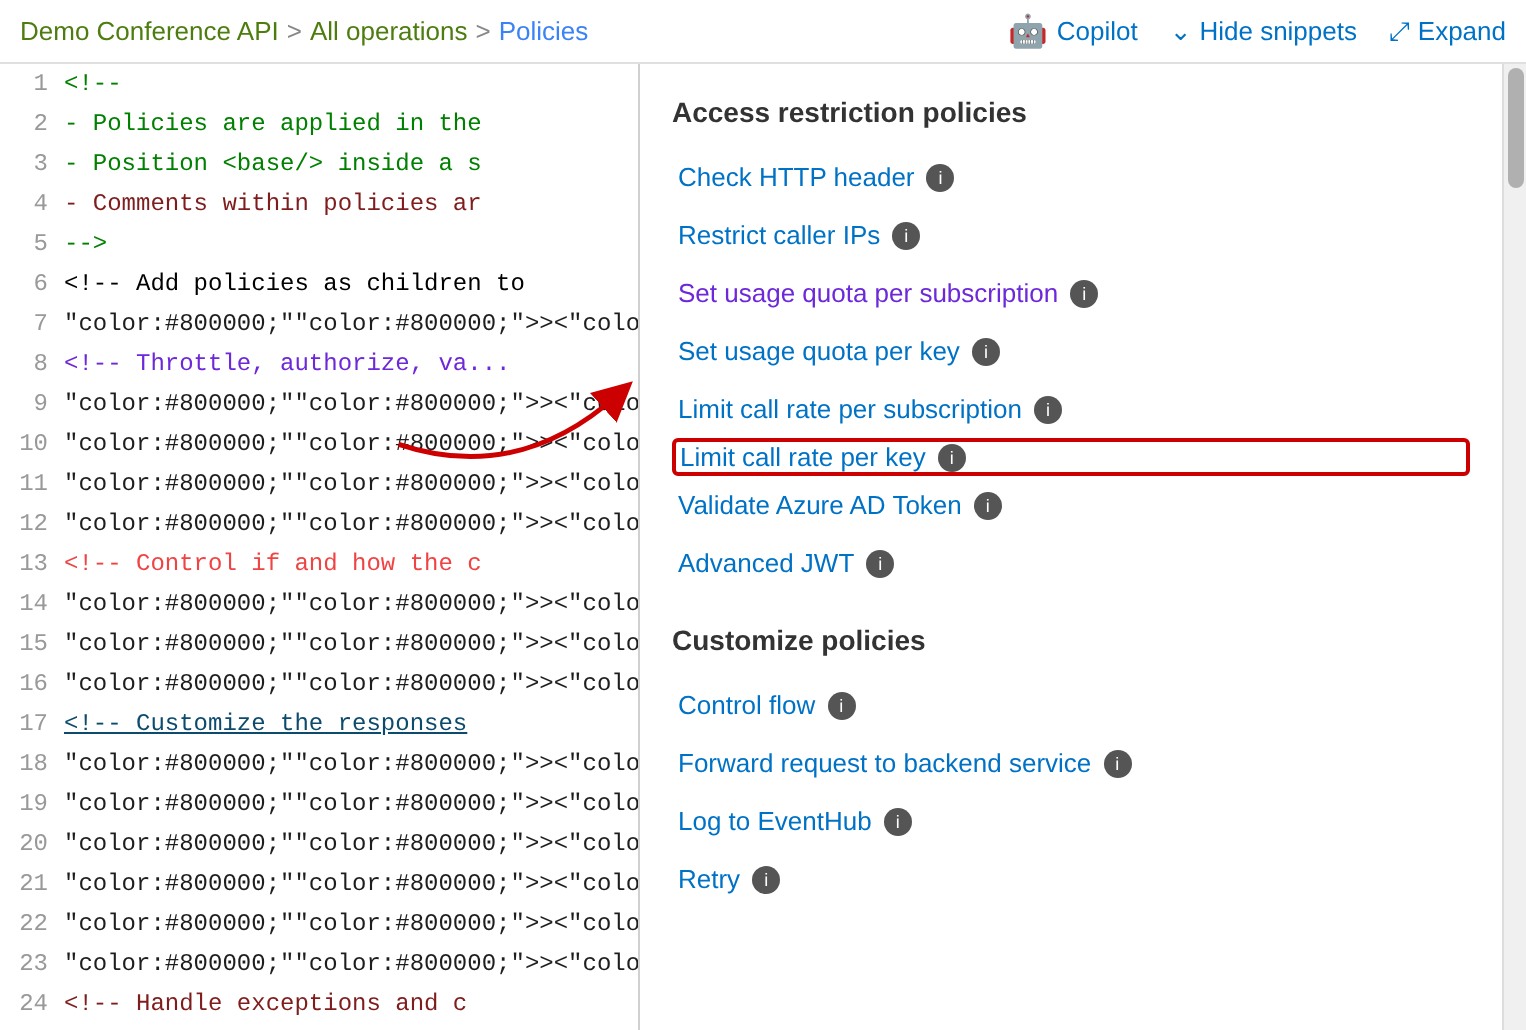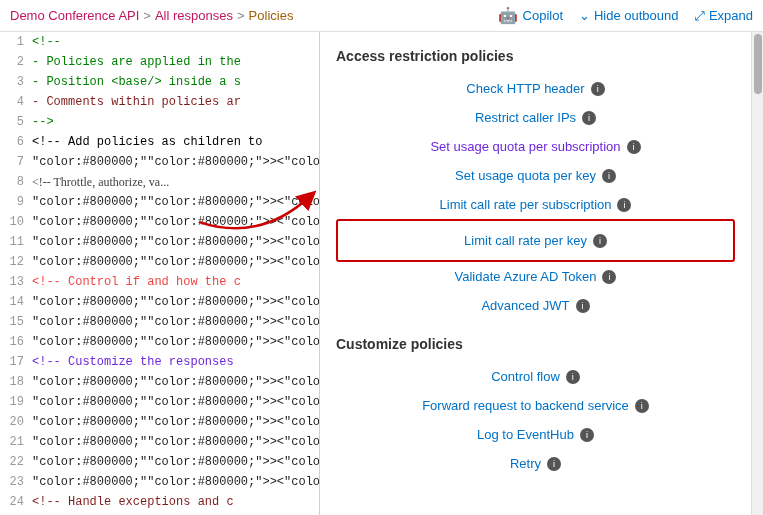--- a/index.html
+++ b/index.html
@@ -5,21 +5,21 @@
     * { box-sizing: border-box; margin: 0; padding: 0; }
     body { font-family: 'Segoe UI', Arial, sans-serif; font-size: 13px; background: #fff; overflow: hidden; width: 763px; height: 515px; }
 
     
     .topbar {
       display: flex; align-items: center; justify-content: space-between;
       padding: 6px 10px; border-bottom: 1px solid #e0e0e0; background: #fff;
       height: 32px;
     }
     .breadcrumb { display: flex; align-items: center; gap: 4px; font-size: 13px; color: #0072c6; }
-    .breadcrumb span { color: #be185d; }
+    .breadcrumb span { color: #4d7c0f; }
     .breadcrumb .sep { color: #888; }
     .topbar-right { display: flex; align-items: center; gap: 16px; }
     .topbar-btn { display: flex; align-items: center; gap: 4px; color: #0072c6; cursor: pointer; font-size: 13px; background: none; border: none; }
 
     
     .main { display: flex; height: calc(515px - 32px); }
 
     
     .code-panel {
       width: 320px; border-right: 1px solid #d0d0d0; overflow: hidden;
@@ -30,22 +30,22 @@
     .code-line { display: flex; align-items: flex-start; min-height: 20px; line-height: 20px; }
     .line-num { width: 32px; text-align: right; padding-right: 8px; color: #999; user-select: none; flex-shrink: 0; }
     .line-content { flex: 1; white-space: nowrap; overflow: hidden; padding-right: 4px; color: #1e1e1e; }
 
     
     .arrow-overlay { position: absolute; top: 0; left: 0; width: 100%; height: 100%; pointer-events: none; }
 
     
     .policy-panel { flex: 1; overflow-y: auto; padding: 12px 16px; background: #fff; position: relative; }
     .policy-section-title { font-size: 14px; font-weight: 600; color: #333; margin-bottom: 10px; margin-top: 4px; }
-    .policy-item { display: flex; align-items: center; gap: 6px; padding: 6px 2px; cursor: pointer; border: 1px solid transparent; border-radius: 2px; justify-content: center; }
-    .policy-item.highlighted { border: 2px solid #cc0000; border-radius: 3px; padding: 12px 2px; }
+    .policy-item { display: flex; align-items: center; gap: 6px; padding: 6px 2px; cursor: pointer; border: 1px solid transparent; border-radius: 2px; }
+    .policy-item.highlighted { border: 2px solid #cc0000; border-radius: 3px; padding: 0 2px; }
     .policy-item-text { color: #0072c6; font-size: 13px; }
     .policy-item.disabled .policy-item-text { color: #6d28d9; }
     .info-icon { display: inline-flex; align-items: center; justify-content: center; width: 14px; height: 14px; border-radius: 50%; background: #555; color: #fff; font-size: 9px; cursor: pointer; flex-shrink: 0; }
     .advanced-section { margin-top: 16px; }
 
     
     .policy-panel::-webkit-scrollbar { width: 8px; }
     .policy-panel::-webkit-scrollbar-track { background: #f0f0f0; }
     .policy-panel::-webkit-scrollbar-thumb { background: #b0b0b0; border-radius: 4px; }
 
@@ -53,32 +53,32 @@
     .scrollbar-outer { width: 12px; background: #f0f0f0; border-left: 1px solid #ddd; display: flex; flex-direction: column; align-items: center; }
     .scrollbar-thumb { width: 8px; height: 60px; background: #b0b0b0; border-radius: 4px; margin-top: 2px; }
   </style>
 </head>
 <body>
 
 <div class="topbar">
   <div class="breadcrumb">
     <span>Demo Conference API</span>
     <span class="sep">&gt;</span>
-    <span>All responses</span>
+    <span>All operations</span>
     <span class="sep">&gt;</span>
-    <span style="color:#a16207;">Policies</span>
+    <span style="color:#3b82f6;">Policies</span>
   </div>
   <div class="topbar-right">
     <button class="topbar-btn">
       <span style="font-size:16px;">🤖</span>
       <span>Copilot</span>
     </button>
     <button class="topbar-btn">
       <span>⌄</span>
-      <span>Hide outbound</span>
+      <span>Hide snippets</span>
     </button>
     <button class="topbar-btn">
       <span>⤢</span>
       <span>Expand</span>
     </button>
   </div>
 </div>
 
 <div class="main">
 
@@ -107,21 +107,21 @@
         <div class="code-line">
           <span class="line-num">6</span>
           <span class="line-content" style="color: #000000;">&lt;!-- Add policies as children to</span>
         </div>
         <div class="code-line">
           <span class="line-num">7</span>
           <span class="line-content"><span style="&lt;span">"color:#800000;"</span><span style="&lt;span">"color:#800000;"</span>&gt;&gt;&lt;"color:#800000;"&gt;&gt;policies&gt;&gt;</span>
         </div>
         <div class="code-line">
           <span class="line-num">8</span>
-          <span class="line-content" style="color: #404040; font-family: Liberation Serif, serif;">    &lt;!-- Throttle, authorize, va...</span>
+          <span class="line-content" style="color: #6d28d9;">    &lt;!-- Throttle, authorize, va...</span>
         </div>
         <div class="code-line">
           <span class="line-num">9</span>
           <span class="line-content">    <span style="&lt;span">"color:#800000;"</span><span style="&lt;span">"color:#800000;"</span>&gt;&gt;&lt;"color:#800000;"&gt;&gt;inbound&gt;&gt;</span>
         </div>
         <div class="code-line">
           <span class="line-num">10</span>
           <span class="line-content">        <span style="&lt;span">"color:#800000;"</span><span style="&lt;span">"color:#800000;"</span>&gt;&gt;&lt;"color:#800000;"&gt;&gt;rate-limit-by-key calls=</span>
         </div>
         <div class="code-line">
@@ -143,21 +143,21 @@
         <div class="code-line">
           <span class="line-num">15</span>
           <span class="line-content">        <span style="&lt;span">"color:#800000;"</span><span style="&lt;span">"color:#800000;"</span>&gt;&gt;&lt;"color:#800000;"&gt;&gt;base /&gt;&gt;</span>
         </div>
         <div class="code-line">
           <span class="line-num">16</span>
           <span class="line-content">    <span style="&lt;span">"color:#800000;"</span><span style="&lt;span">"color:#800000;"</span>&gt;&gt;&lt;"color:#800000;"&gt;&gt;/backend&gt;&gt;</span>
         </div>
         <div class="code-line">
           <span class="line-num">17</span>
-          <span class="line-content" style="color: #6d28d9;">    &lt;!-- Customize the responses</span>
+          <span class="line-content" style="color: #0c4a6e; text-decoration: underline;">    &lt;!-- Customize the responses</span>
         </div>
         <div class="code-line">
           <span class="line-num">18</span>
           <span class="line-content">    <span style="&lt;span">"color:#800000;"</span><span style="&lt;span">"color:#800000;"</span>&gt;&gt;&lt;"color:#800000;"&gt;&gt;outbound&gt;&gt;</span>
         </div>
         <div class="code-line">
           <span class="line-num">19</span>
           <span class="line-content">        <span style="&lt;span">"color:#800000;"</span><span style="&lt;span">"color:#800000;"</span>&gt;&gt;&lt;"color:#800000;"&gt;&gt;base /&gt;&gt;</span>
         </div>
         <div class="code-line">

